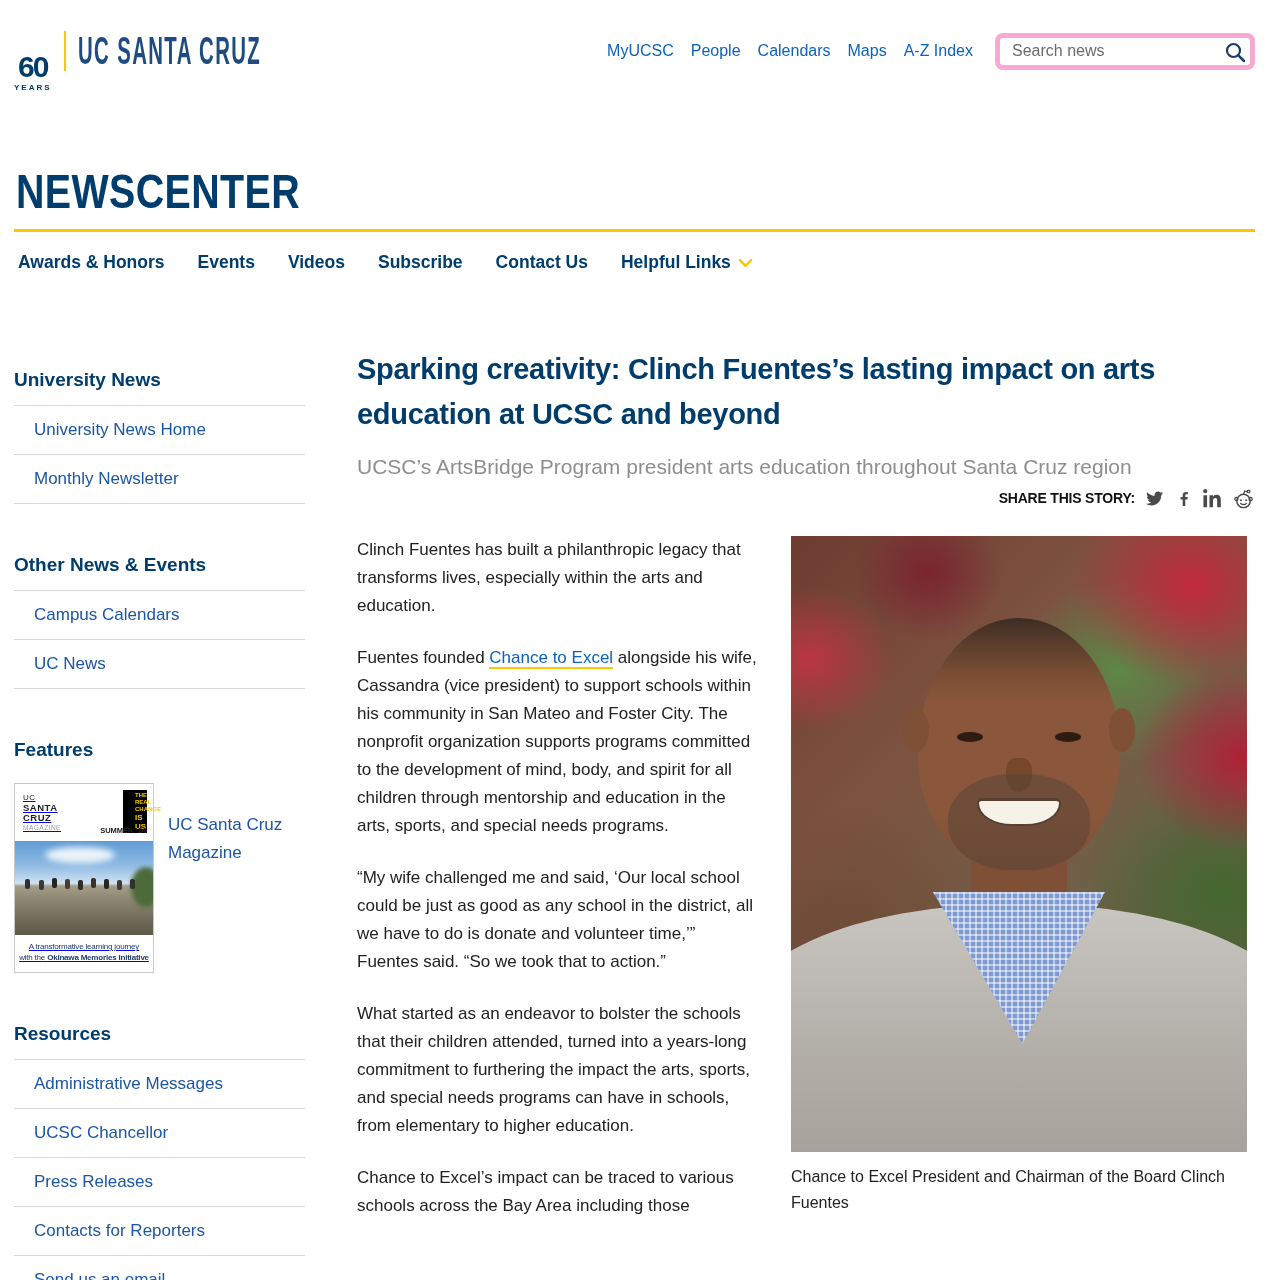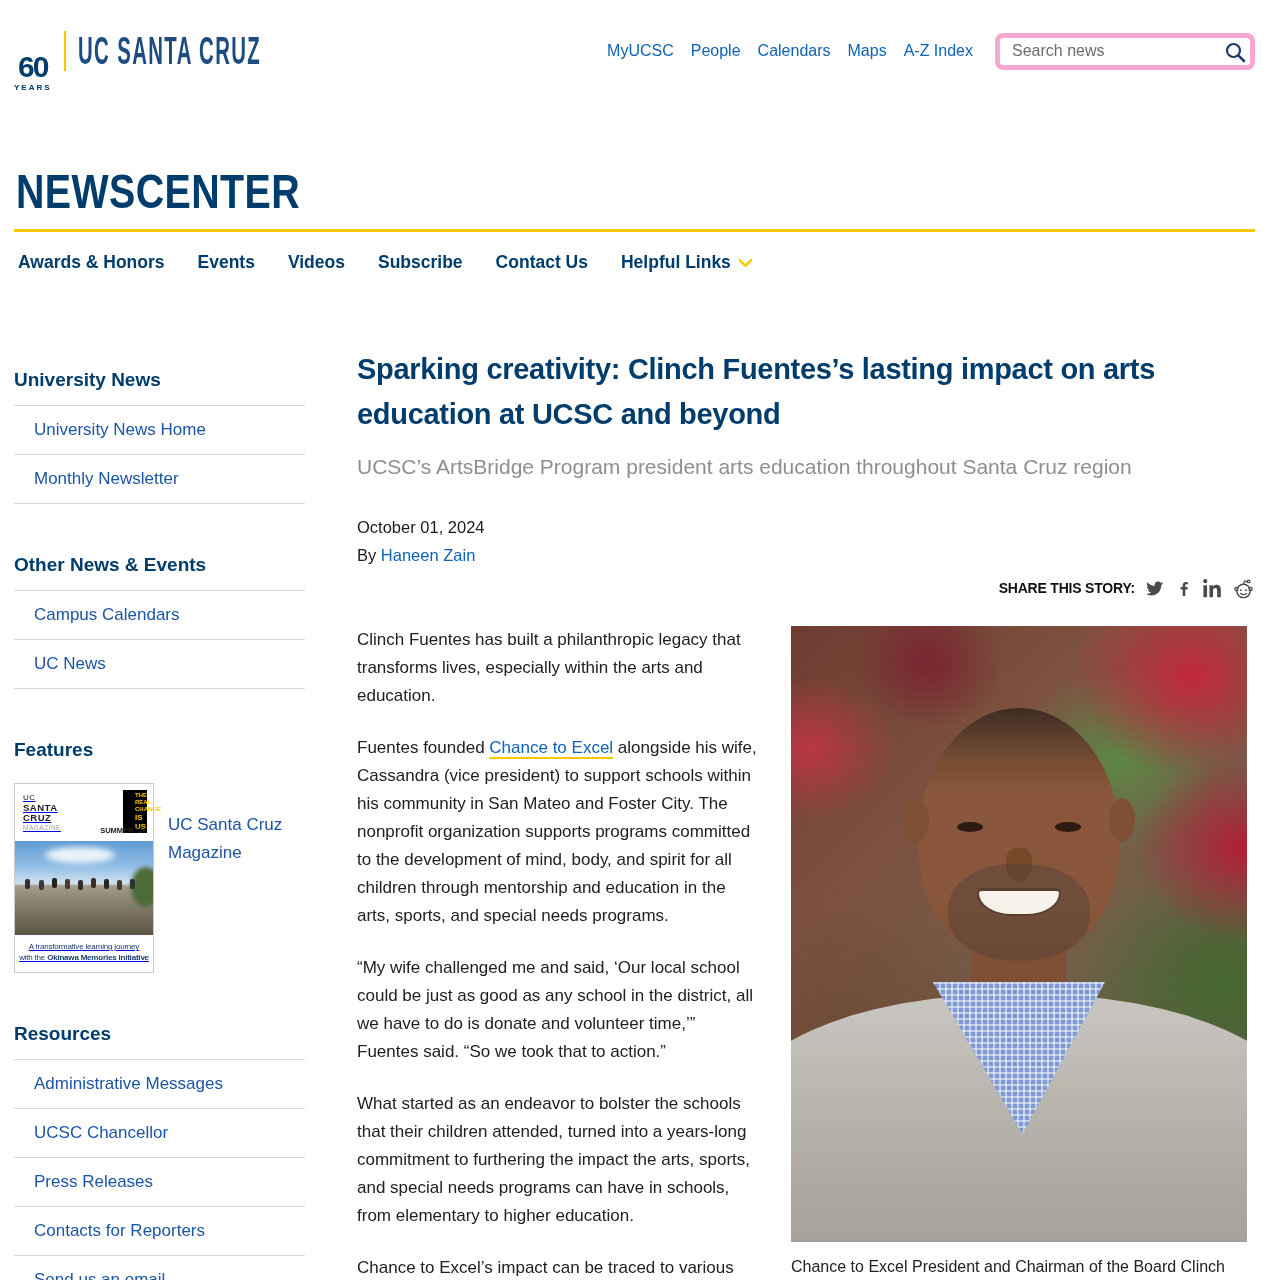--- a/index.html
+++ b/index.html
@@ -240,26 +240,20 @@
             </li>
         </ul>
       </section>
     </aside>
 
     <main class="main-col">
 
       <h1 class="article-title">Sparking creativity: Clinch Fuentes’s lasting impact on arts education at UCSC and beyond</h1>
       <div class="article-subtitle">UCSC’s ArtsBridge Program president arts education throughout Santa Cruz region</div>
 
-      <div class="article-meta">
-        <div>October 01, 2024</div>
-        <div>
-          <span>By </span><a href="#">Haneen Zain</a>
-        </div>
-      </div>
 
       <div class="share-row">
         <span class="share-label">SHARE THIS STORY:</span>
         <a href="#">
           <svg width="21" height="21" viewBox="0 0 24 24" fill="#4a4a4a">
               <path d="M22 6c-.7.3-1.5.5-2.3.6.8-.5 1.5-1.3 1.8-2.2-.8.5-1.6.8-2.5 1-.7-.8-1.8-1.3-3-1.3-2.2 0-4 1.8-4 4 0 .3 0 .6.1.9-3.3-.2-6.3-1.8-8.3-4.2-.3.6-.5 1.3-.5 2 0 1.4.7 2.6 1.8 3.3-.7 0-1.3-.2-1.8-.5v.1c0 1.9 1.4 3.5 3.2 3.9-.3.1-.7.1-1.1.1-.3 0-.5 0-.8-.1.5 1.6 2 2.8 3.7 2.8-1.4 1.1-3.1 1.7-5 1.7h-1c1.8 1.2 3.9 1.9 6.1 1.9 7.3 0 11.3-6.1 11.3-11.3v-.5c.9-.6 1.6-1.3 2.3-2.2z"></path>
             </svg>
         </a>
         <a href="#">
           <svg width="20" height="20" viewBox="0 0 24 24" fill="#4a4a4a">

